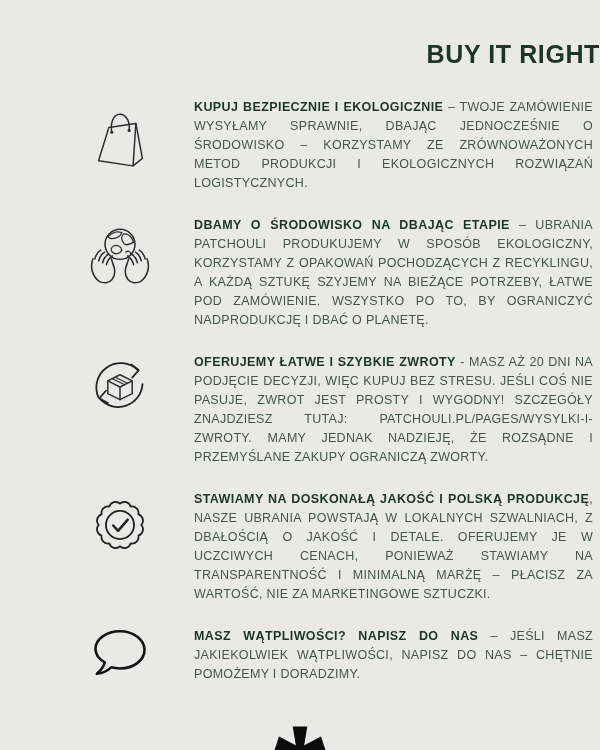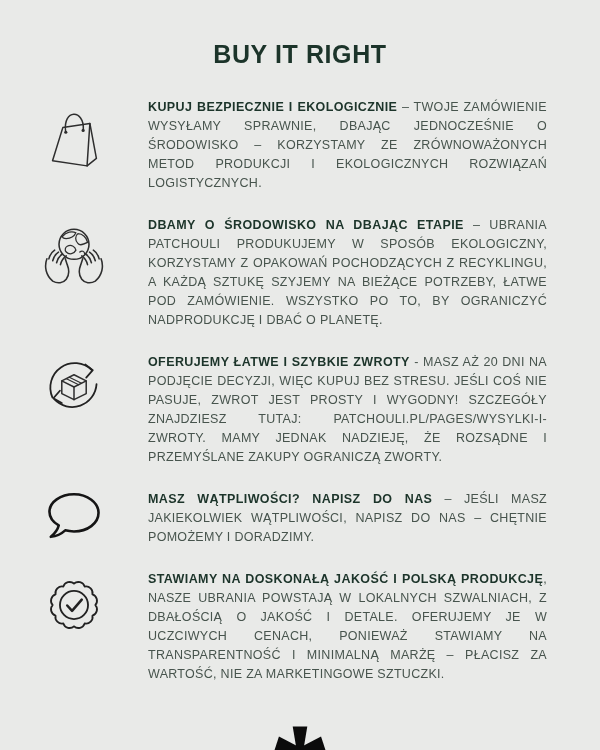--- a/index.html
+++ b/index.html
@@ -6,32 +6,33 @@
   body {
     width: 600px; height: 750px;
     background: #e9eae8;
     font-family: "Liberation Sans", "DejaVu Sans", sans-serif;
     overflow: hidden;
     position: relative;
   }
   .page-title {
     margin: 0;
     padding-top: 40px;
-    text-align: center;
+    text-align: right;
     font-size: 25px;
     line-height: 28px;
     font-weight: 700;
     letter-spacing: 0.6px;
     color: #1c342a;
   }
   .content { margin-top: 30px; }
   .info-row {
     display: flex;
     align-items: flex-start;
     margin-bottom: 23px;
+    padding-left: 46px;
   }
   .icon-cell {
     width: 148px;
     flex: 0 0 148px;
     display: flex;
     justify-content: center;
     align-items: flex-start;
   }
   .text-cell {
     width: 399px;
@@ -126,40 +127,40 @@
         <path class="ln2" d="M57,30 A26,26 0 0 1 12,46"></path>
         <path class="ln2" d="M20,50 L11,45 L18,37"></path>
       </svg>
     </div>
     <div class="text-cell">
       <p class="item-text"><b>OFERUJEMY ŁATWE I SZYBKIE ZWROTY</b><span> - MASZ AŻ 20 DNI NA PODJĘCIE DECYZJI, WIĘC KUPUJ BEZ STRESU. JEŚLI COŚ NIE PASUJE, ZWROT JEST PROSTY I WYGODNY! SZCZEGÓŁY ZNAJDZIESZ TUTAJ: PATCHOULI.PL/PAGES/WYSYLKI-I-ZWROTY. MAMY JEDNAK NADZIEJĘ, ŻE ROZSĄDNE I PRZEMYŚLANE ZAKUPY OGRANICZĄ ZWORTY.</span></p>
     </div>
   </div>
 
   <div class="info-row">
-    <div class="icon-cell icon" style="padding-top:1px">
-      <svg width="58" height="50" viewBox="0 0 62 54">
-        <path class="ln3" d="M31,3.5 C16.5,3.5 4.5,12 4.5,22.5 C4.5,28.5 8.5,33.8 14.5,37.2 C13.5,41.5 10.5,45.5 6,49.5 C12,48.8 17.5,46.2 21.5,42.5 C24.5,43.3 27.7,43.7 31,43.7 C45.5,43.7 57.5,35 57.5,23.5 C57.5,12.5 45.5,3.5 31,3.5 Z"></path>
-      </svg>
-    </div>
-    <div class="text-cell">
-      <p class="item-text"><b>MASZ WĄTPLIWOŚCI? NAPISZ DO NAS</b><span> – JEŚLI MASZ JAKIEKOLWIEK WĄTPLIWOŚCI, NAPISZ DO NAS – CHĘTNIE POMOŻEMY I DORADZIMY.</span></p>
-    </div>
-  </div>
-
-  <div class="info-row">
     <div class="icon-cell icon" style="padding-top:4px">
       <svg width="62" height="62" viewBox="0 0 64 64">
         <path class="ln2" d="M54,32 A6.8,6.8 0 0 1 51.05,43 A6.8,6.8 0 0 1 43,51.05 A6.8,6.8 0 0 1 32,54 A6.8,6.8 0 0 1 21,51.05 A6.8,6.8 0 0 1 12.95,43 A6.8,6.8 0 0 1 10,32 A6.8,6.8 0 0 1 12.95,21 A6.8,6.8 0 0 1 21,12.95 A6.8,6.8 0 0 1 32,10 A6.8,6.8 0 0 1 43,12.95 A6.8,6.8 0 0 1 51.05,21 A6.8,6.8 0 0 1 54,32 Z"></path>
         <circle class="ln2" cx="32" cy="32" r="14.5"></circle>
         <path class="ln2" style="stroke-width:2.6" d="M25,32.5 L30,38 L40,26.5"></path>
       </svg>
     </div>
     <div class="text-cell">
       <p class="item-text"><b>STAWIAMY NA DOSKONAŁĄ JAKOŚĆ I POLSKĄ PRODUKCJĘ</b><span>, NASZE UBRANIA POWSTAJĄ W LOKALNYCH SZWALNIACH, Z DBAŁOŚCIĄ O JAKOŚĆ I DETALE. OFERUJEMY JE W UCZCIWYCH CENACH, PONIEWAŻ STAWIAMY NA TRANSPARENTNOŚĆ I MINIMALNĄ MARŻĘ – PŁACISZ ZA WARTOŚĆ, NIE ZA MARKETINGOWE SZTUCZKI.</span></p>
+    </div>
+  </div>
+
+  <div class="info-row">
+    <div class="icon-cell icon" style="padding-top:1px">
+      <svg width="58" height="50" viewBox="0 0 62 54">
+        <path class="ln3" d="M31,3.5 C16.5,3.5 4.5,12 4.5,22.5 C4.5,28.5 8.5,33.8 14.5,37.2 C13.5,41.5 10.5,45.5 6,49.5 C12,48.8 17.5,46.2 21.5,42.5 C24.5,43.3 27.7,43.7 31,43.7 C45.5,43.7 57.5,35 57.5,23.5 C57.5,12.5 45.5,3.5 31,3.5 Z"></path>
+      </svg>
+    </div>
+    <div class="text-cell">
+      <p class="item-text"><b>MASZ WĄTPLIWOŚCI? NAPISZ DO NAS</b><span> – JEŚLI MASZ JAKIEKOLWIEK WĄTPLIWOŚCI, NAPISZ DO NAS – CHĘTNIE POMOŻEMY I DORADZIMY.</span></p>
     </div>
   </div>
 
 </div>
 
 <div class="footer-mark">
   <svg width="58" height="60" viewBox="0 0 58 60">
     <g fill="#0b0b0b">
       <polygon points="25.8,31 32.2,31 36.3,6.5 21.7,6.5" transform="rotate(0 29 31)"></polygon>
       <polygon points="25.8,31 32.2,31 36.3,6.5 21.7,6.5" transform="rotate(72 29 31)"></polygon>

